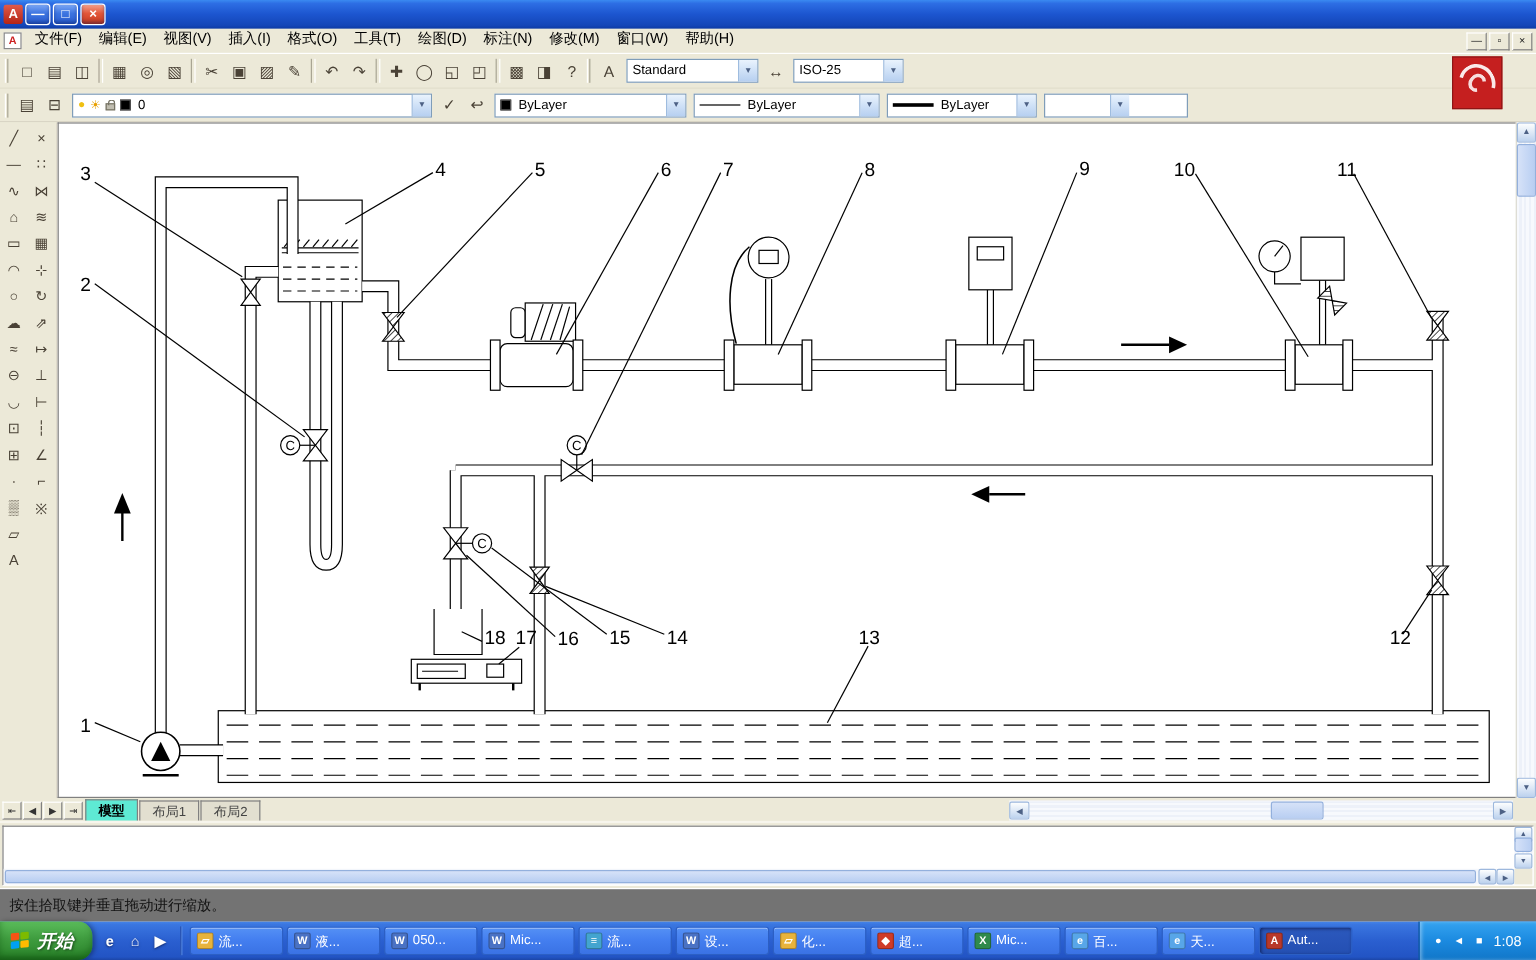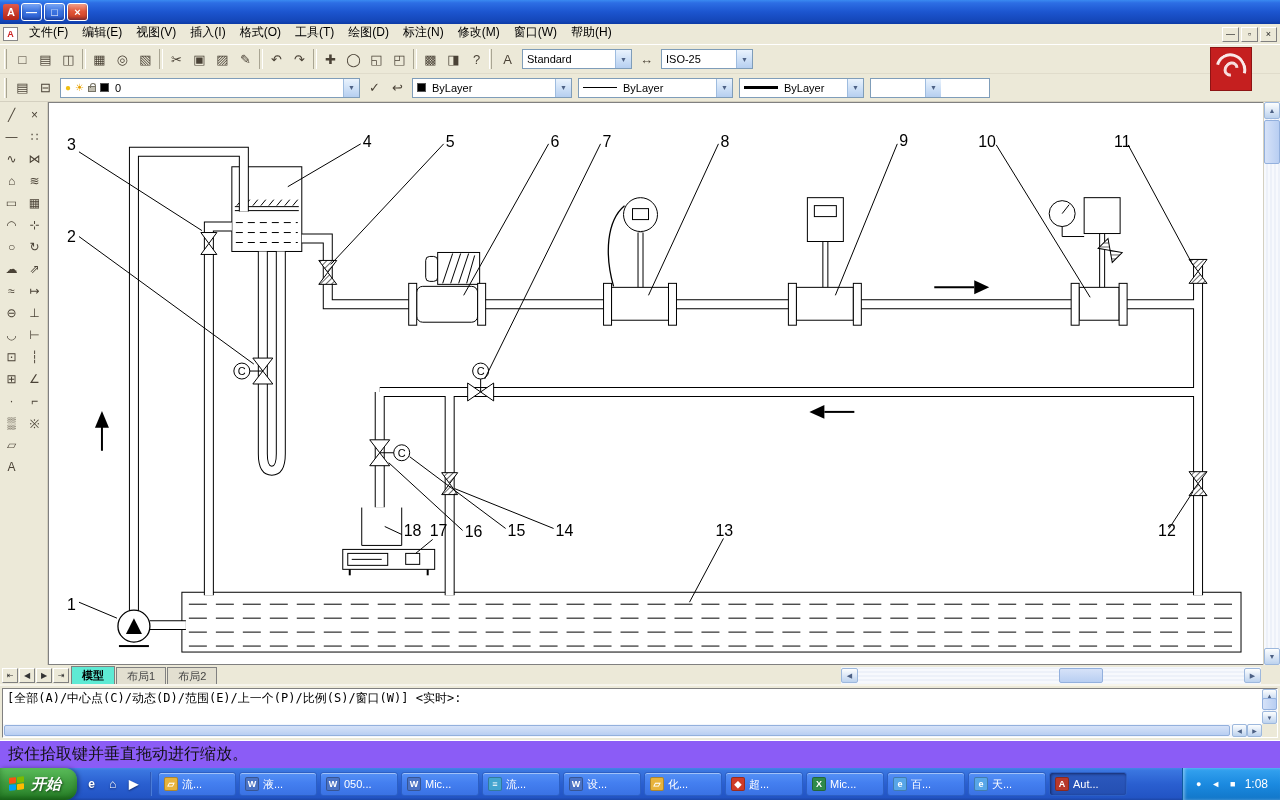--- a/index.html
+++ b/index.html
@@ -110,22 +110,22 @@
   .cmdvs .sbtn { height:13px; font-size:6px; }
   .cmdvs .vtrack { flex:1; }
   .cmdvs .vthumb { top:auto; bottom:1px; height:12px; }
   .cmdhs { grid-area:2/1; display:flex; align-items:center; background:#f3f6fb; }
   .cmdhthumb { flex:1; height:11px; margin:1px 2px 1px 1px; background:linear-gradient(#d6e2f8,#b8cef2);
     border:1px solid #93b0dd; border-radius:2px; }
   .cmdhs .sbtn { width:15px; height:13px; font-size:6px; }
   .cmdcorner { grid-area:2/2; background:#ece9d8; }
 
   
-  .statusbar { height:28px; flex:none; background:#8b5cf6; border-top:1px solid #fff; display:flex;
-    align-items:center; font-size:16px; padding-left:8px; color:#111; }
+  .statusbar { height:28px; flex:none; background:#737373; border-top:1px solid #fff; display:flex;
+    align-items:center; font-size:12px; padding-left:8px; color:#111; }
 
   
   .taskbar { height:32px; flex:none; display:flex; align-items:center;
     background:linear-gradient(#4584e8,#3a76e0 8%,#2a5fd0 50%,#2254c4 92%,#1c46a8); }
   .start { height:32px; padding:0 16px 0 9px; display:flex; align-items:center; gap:6px; color:#fff;
     font-weight:bold; font-style:italic; font-size:15px; border-radius:0 12px 12px 0;
     background:linear-gradient(#5abc5a,#3f9c3f 45%,#2f8a2f 85%,#227222);
     box-shadow:inset 0 -4px 6px rgba(0,60,0,.35), 2px 0 4px rgba(0,0,0,.35); text-shadow:1px 1px 2px #1a4d1a; flex:none; }
   .flag { width:16px; height:14px; display:grid; grid-template-columns:7px 7px; grid-template-rows:6px 6px;
     gap:1px; transform:skewY(-6deg); }
@@ -754,21 +754,21 @@
       <div class="htrack">
         <div class="hthumb"></div>
       </div>
       <div class="sbtn">▶</div>
     </div>
     <div class="tabcorner"></div>
   </div>
 
   <div class="cmdwin">
     <div class="cmdframe">
-      <div class="cmdtext"><div>[全部(A)/中心点(C)/动态(D)/范围(E)/上一个(P)/比例(S)/窗口(W)] &lt;实时&gt;:</div></div>
+      <div class="cmdtext"></div>
       <div class="cmdvs">
         <div class="sbtn">▲</div>
         <div class="vtrack">
             <div class="vthumb"></div>
           </div>
         <div class="sbtn">▼</div>
       </div>
       <div class="cmdhs">
         <div class="cmdhthumb"></div>
         <div class="sbtn">◀</div>

